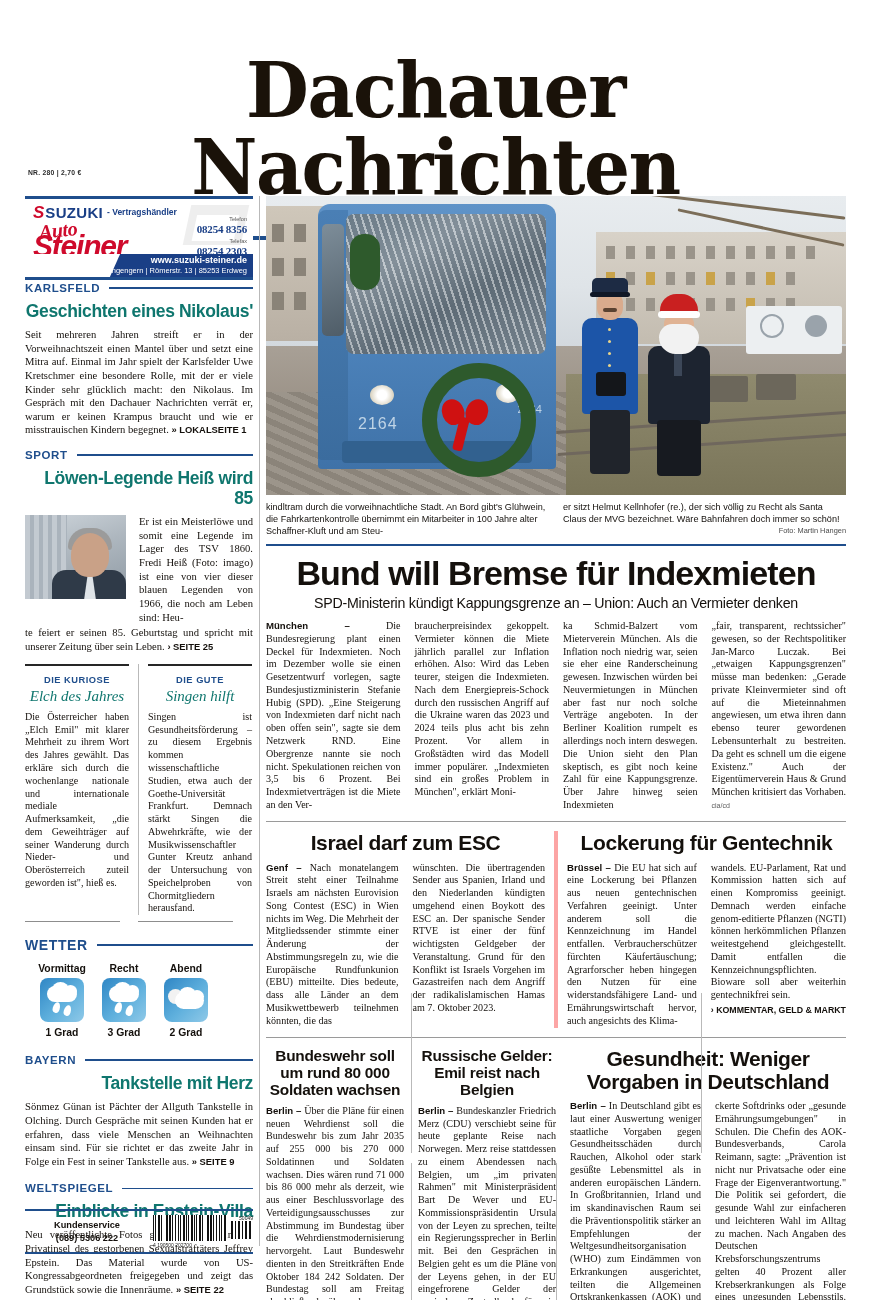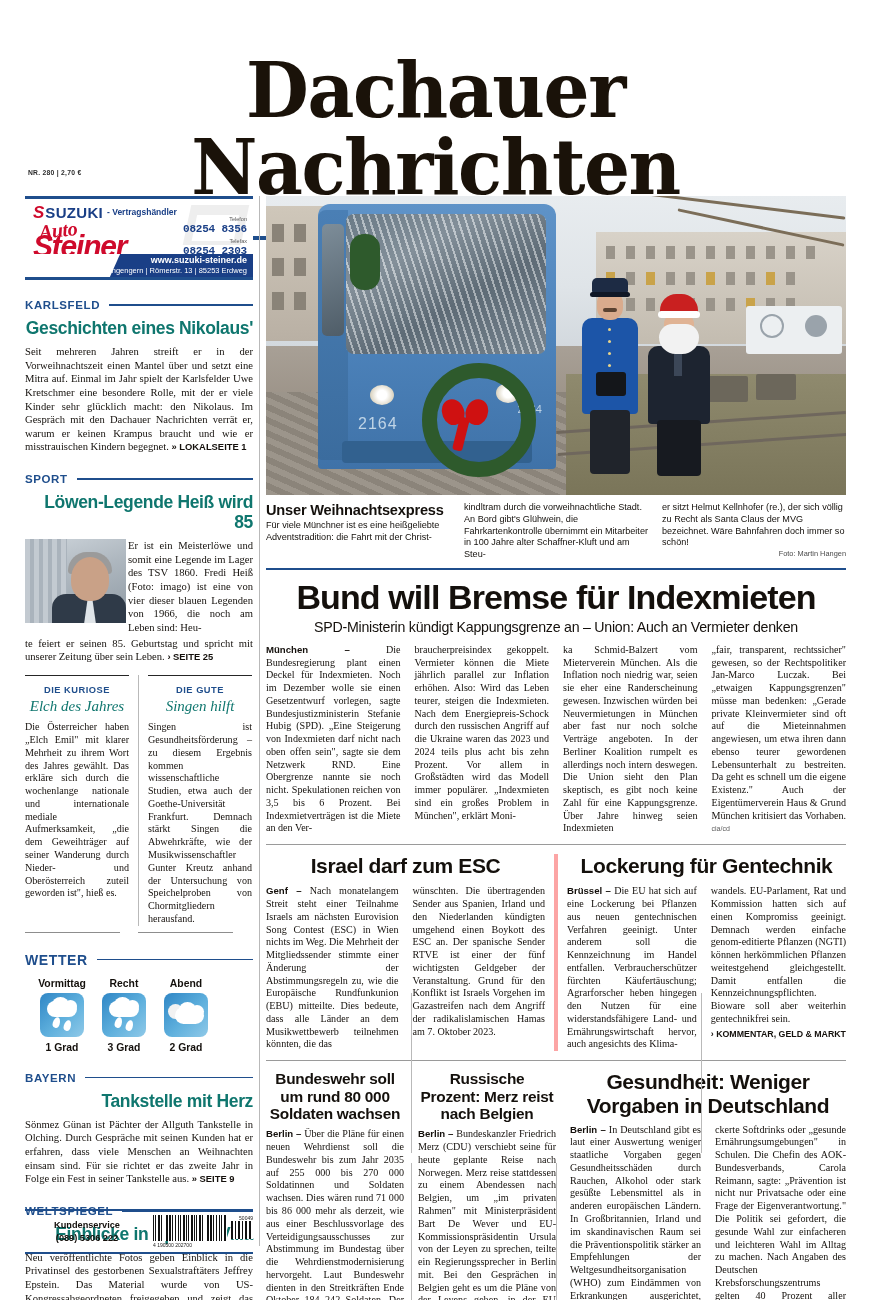--- a/index.html
+++ b/index.html
@@ -64,44 +64,44 @@
     color:#1a3f86;line-height:1;margin-left:1px;}
   .auto-word{position:absolute;left:14px;top:20px;
     font-family:"Liberation Serif",serif;font-style:italic;font-weight:700;
     font-size:20px;color:#cf0a2c;transform:rotate(-6deg);letter-spacing:-0.5px;}
   .steiner-word{position:absolute;left:8px;top:33px;
     font-family:"Liberation Sans",sans-serif;font-weight:700;font-style:italic;
     font-size:30px;color:#cf0a2c;letter-spacing:-1.2px;line-height:1;
     transform:scaleY(1.05);}
   .tel-block{position:absolute;right:6px;top:17px;text-align:right;}
   .tel-lbl{font-family:"Liberation Sans",sans-serif;font-size:5.5px;color:#555;line-height:1.3;}
-  .tel-num{font-family:Liberation Mono, monospace;font-weight:700;font-size:11px;
+  .tel-num{font-family:Liberation Serif, serif;font-weight:700;font-size:11px;
     color:#1a3f86;line-height:1.15;letter-spacing:-0.2px;}
   .ad-footer{position:absolute;left:0;right:0;bottom:0;height:23px;background:#1a3f86;}
   .ad-url{position:absolute;left:6px;right:6px;top:1px;text-align:right;
     font-family:"Liberation Sans",sans-serif;font-weight:700;font-size:9px;color:#fff;}
   .ad-addr{position:absolute;left:0;right:6px;top:12px;text-align:right;
     font-family:"Liberation Sans",sans-serif;font-size:7.5px;color:#fff;}
   .ad-diag{position:absolute;left:-20px;bottom:0;width:110px;height:23px;
     background:#fff;transform:skewX(-24deg);}
 
   
-  .kicker{display:flex;align-items:center;gap:9px;margin-top:19px;}
+  .kicker{display:flex;align-items:center;gap:9px;margin-top:2px;}
   .kicker-txt{font-family:"Liberation Sans",sans-serif;font-weight:700;
     font-size:11.5px;letter-spacing:0.6px;color:#1f4e8c;white-space:nowrap;}
   .kicker-line{flex:1;height:1.6px;background:#1f4e8c;}
   .rail-head{font-family:"Liberation Sans",sans-serif;font-weight:700;
     font-size:17.5px;line-height:1.15;color:#0f766e;text-align:right;
     margin-top:7px;margin-bottom:7px;letter-spacing:-0.35px;}
   .body-txt{font-family:"Liberation Serif",serif;font-size:10.6px;line-height:1.285;
     text-align:justify;color:#14100c;hyphens:auto;}
   .ref{font-family:"Liberation Sans",sans-serif;font-weight:700;font-size:9.4px;
     white-space:nowrap;}
 
-  .sport-wrap{display:flex;gap:2px;margin-top:2px;}
+  .sport-wrap{display:flex;gap:13px;margin-top:2px;}
   .sport-photo{width:101px;height:84px;flex:none;position:relative;overflow:hidden;
     background:linear-gradient(160deg,#cfd6dc 0%,#aeb7bf 45%,#8e99a3 100%);}
   .sp-head{position:absolute;left:46px;top:18px;width:38px;height:44px;border-radius:50% 50% 44% 44%;
     background:#c9a187;}
   .sp-hair{position:absolute;left:43px;top:13px;width:44px;height:22px;border-radius:22px 22px 4px 4px;
     background:#9b9b9b;}
   .sp-body{position:absolute;left:27px;top:55px;width:74px;height:32px;border-radius:14px 14px 0 0;
     background:#2f3a48;}
   .sp-shirt{position:absolute;left:55px;top:57px;width:20px;height:28px;background:#dfe4e8;
     clip-path:polygon(40% 0,60% 0,80% 100%,20% 100%);}
@@ -510,24 +510,20 @@
         <div class="santa-legs"></div>
         <div class="santa-tie"></div>
         <div class="santa-face"></div>
         <div class="santa-beard"></div>
         <div class="santa-hat"></div>
       </div>
     </div>
 
     <div class="caption">
       <div class="cap-col">
-        <div class="cap-head">Unser Weihnachtsexpress</div>
-        <div class="cap-txt">Für viele Münchner ist es eine heißgeliebte Adventstradition: die Fahrt mit der Christ-</div>
-      </div>
-      <div class="cap-col">
         <div class="cap-txt">kindltram durch die vorweihnachtliche Stadt. An Bord gibt's Glühwein, die Fahrkartenkontrolle übernimmt ein Mitarbeiter in 100 Jahre alter Schaffner-Kluft und am Steu-</div>
       </div>
       <div class="cap-col">
         <div class="cap-txt">er sitzt Helmut Kellnhofer (re.), der sich völlig zu Recht als Santa Claus der MVG bezeichnet. Wäre Bahnfahren doch immer so schön!</div>
         <div class="cap-credit">Foto: Martin Hangen</div>
       </div>
     </div>
 
     <div>
       <div class="lead-head">Bund will Bremse für Indexmieten</div>
@@ -580,21 +576,21 @@
     </div>
 
     <div class="hrule"></div>
 
     <div class="three">
       <div class="t3">
         <div class="t3-head">Bundeswehr soll um rund 80 000 Soldaten wachsen</div>
         <div class="art-txt"><span class="dateline">Berlin –</span><span> Über die Pläne für einen neuen Wehrdienst soll die Bundeswehr bis zum Jahr 2035 auf 255 000 bis 270 000 Soldatinnen und Soldaten wachsen. Dies wären rund 71 000 bis 86 000 mehr als derzeit, wie aus einer Beschlussvorlage des Verteidigungsausschusses zur Abstimmung im Bundestag über die Wehrdienstmodernisierung hervorgeht. Laut Bundeswehr dienten in den Streitkräften Ende Oktober 184 242 Soldaten. Der Bundestag soll am Freitag abschließend über den neuen Wehrdienst befinden. Vorgesehen ist die Einführung einer verpflichtenden Musterung für 18-jährige Männer. Der Wehrdienst soll aber vorerst freiwillig bleiben.</span></div>
       </div>
       <div class="t3">
-        <div class="t3-head">Russische Prozent: Merz reist nach Belgien</div>
+        <div class="t3-head">Russische Gelder: Emil reist nach Belgien</div>
         <div class="art-txt"><span class="dateline">Berlin –</span><span> Bundeskanzler Friedrich Merz (CDU) verschiebt seine für heute geplante Reise nach Norwegen. Merz reise stattdessen zu einem Abendessen nach Belgien, um „im privaten Rahmen" mit Ministerpräsident Bart De Wever und EU-Kommissionspräsidentin Ursula von der Leyen zu sprechen, teilte ein Regierungssprecher in Berlin mit. Bei den Gesprächen in Belgien geht es um die Pläne von der Leyens gehen, in der EU eingefrorene Gelder der russischen Zentralbank für ein „Reparationsdarlehen" für die Ukraine zu nutzen. De Wever hatte sich dazu ablehnend gezeigt, weil er rechtliche Konsequenzen und russische Vergeltung fürchtet.</span></div>
       </div>
       <div class="t3" style="width:290px;padding-right:0">
         <div class="wide-head">Gesundheit: Weniger Vorgaben in Deutschland</div>
         <div style="display:flex">
           <div style="width:50%;padding-right:7px">
             <div class="art-txt"><span class="dateline">Berlin –</span><span> In Deutschland gibt es laut einer Auswertung weniger staatliche Vorgaben gegen Gesundheitsschäden durch Rauchen, Alkohol oder stark gesüßte Lebensmittel als in anderen europäischen Ländern. In Großbritannien, Irland und im skandinavischen Raum sei die Präventionspolitik stärker an Empfehlungen der Weltgesundheitsorganisation (WHO) zum Eindämmen von Erkrankungen ausgerichtet, teilten die Allgemeinen Ortskrankenkassen (AOK) und das Deutsche Krebsforschungszentrum mit.
 	Im Blick des Vergleichs von 18 Ländern standen beispielsweise Rauchverbotszonen, Werbebeschränkungen, Abgaben auf gezu-</span></div>
           </div>
           <div style="width:50%;padding-left:7px">

